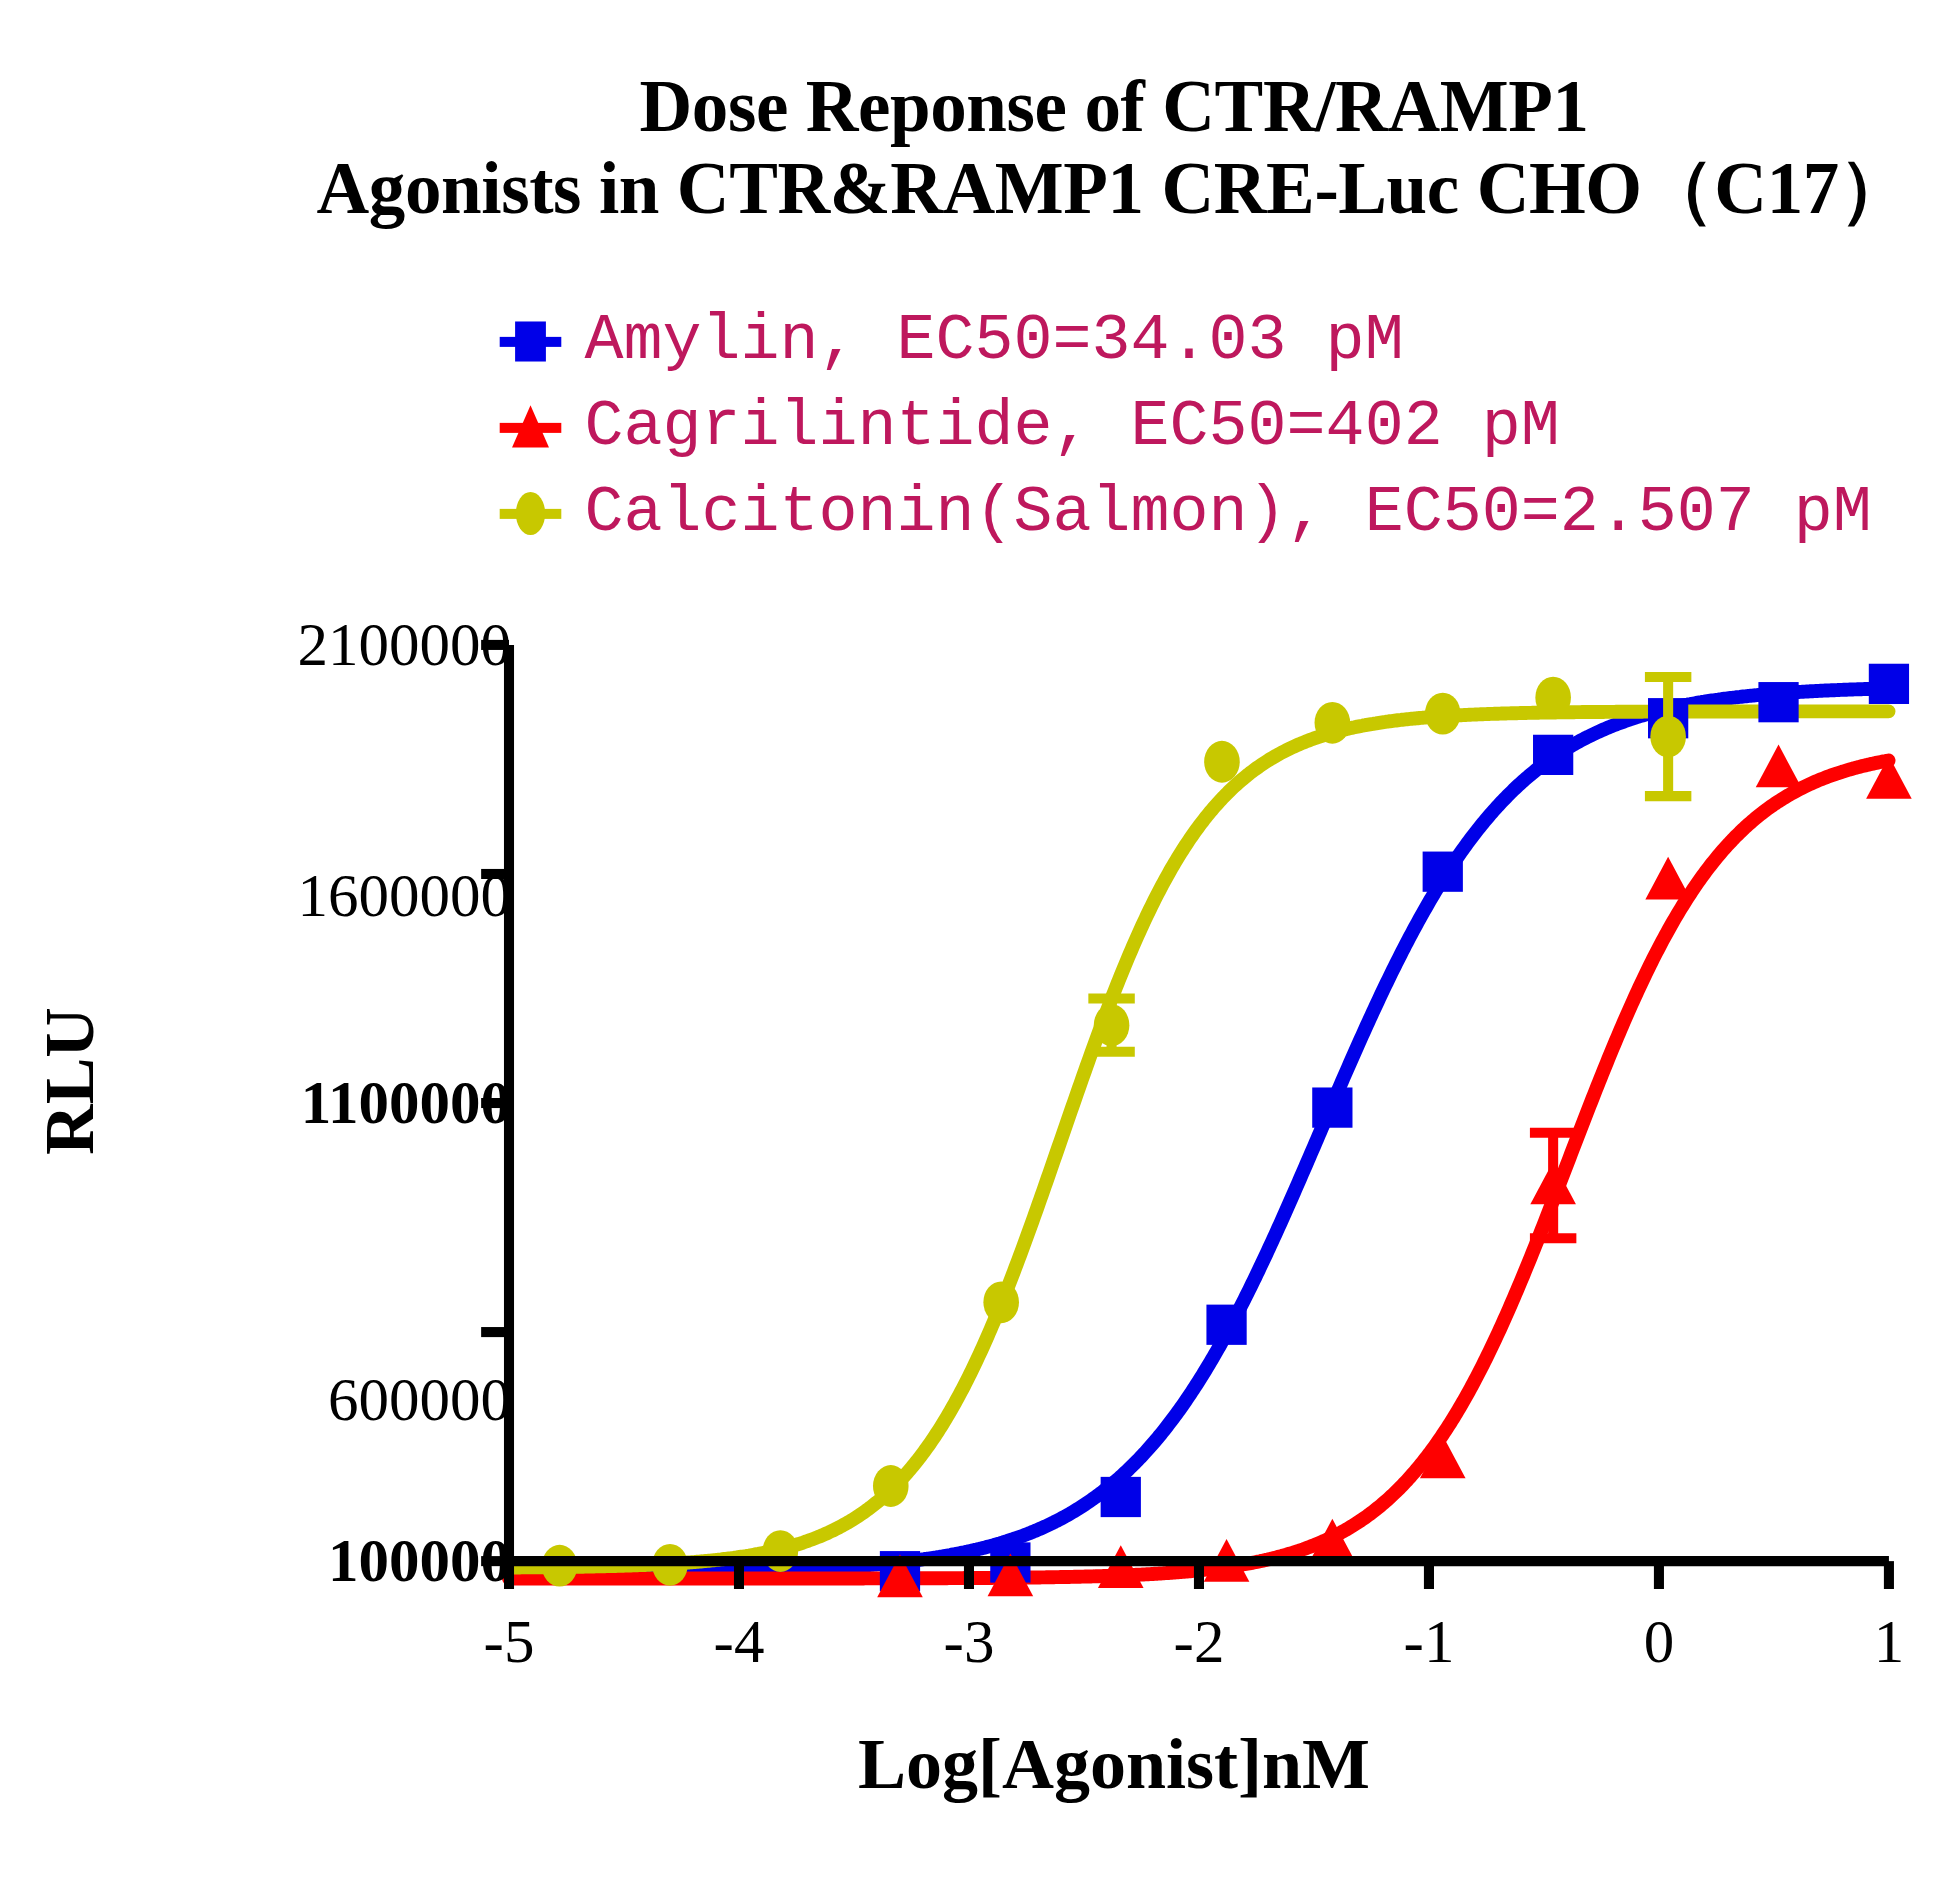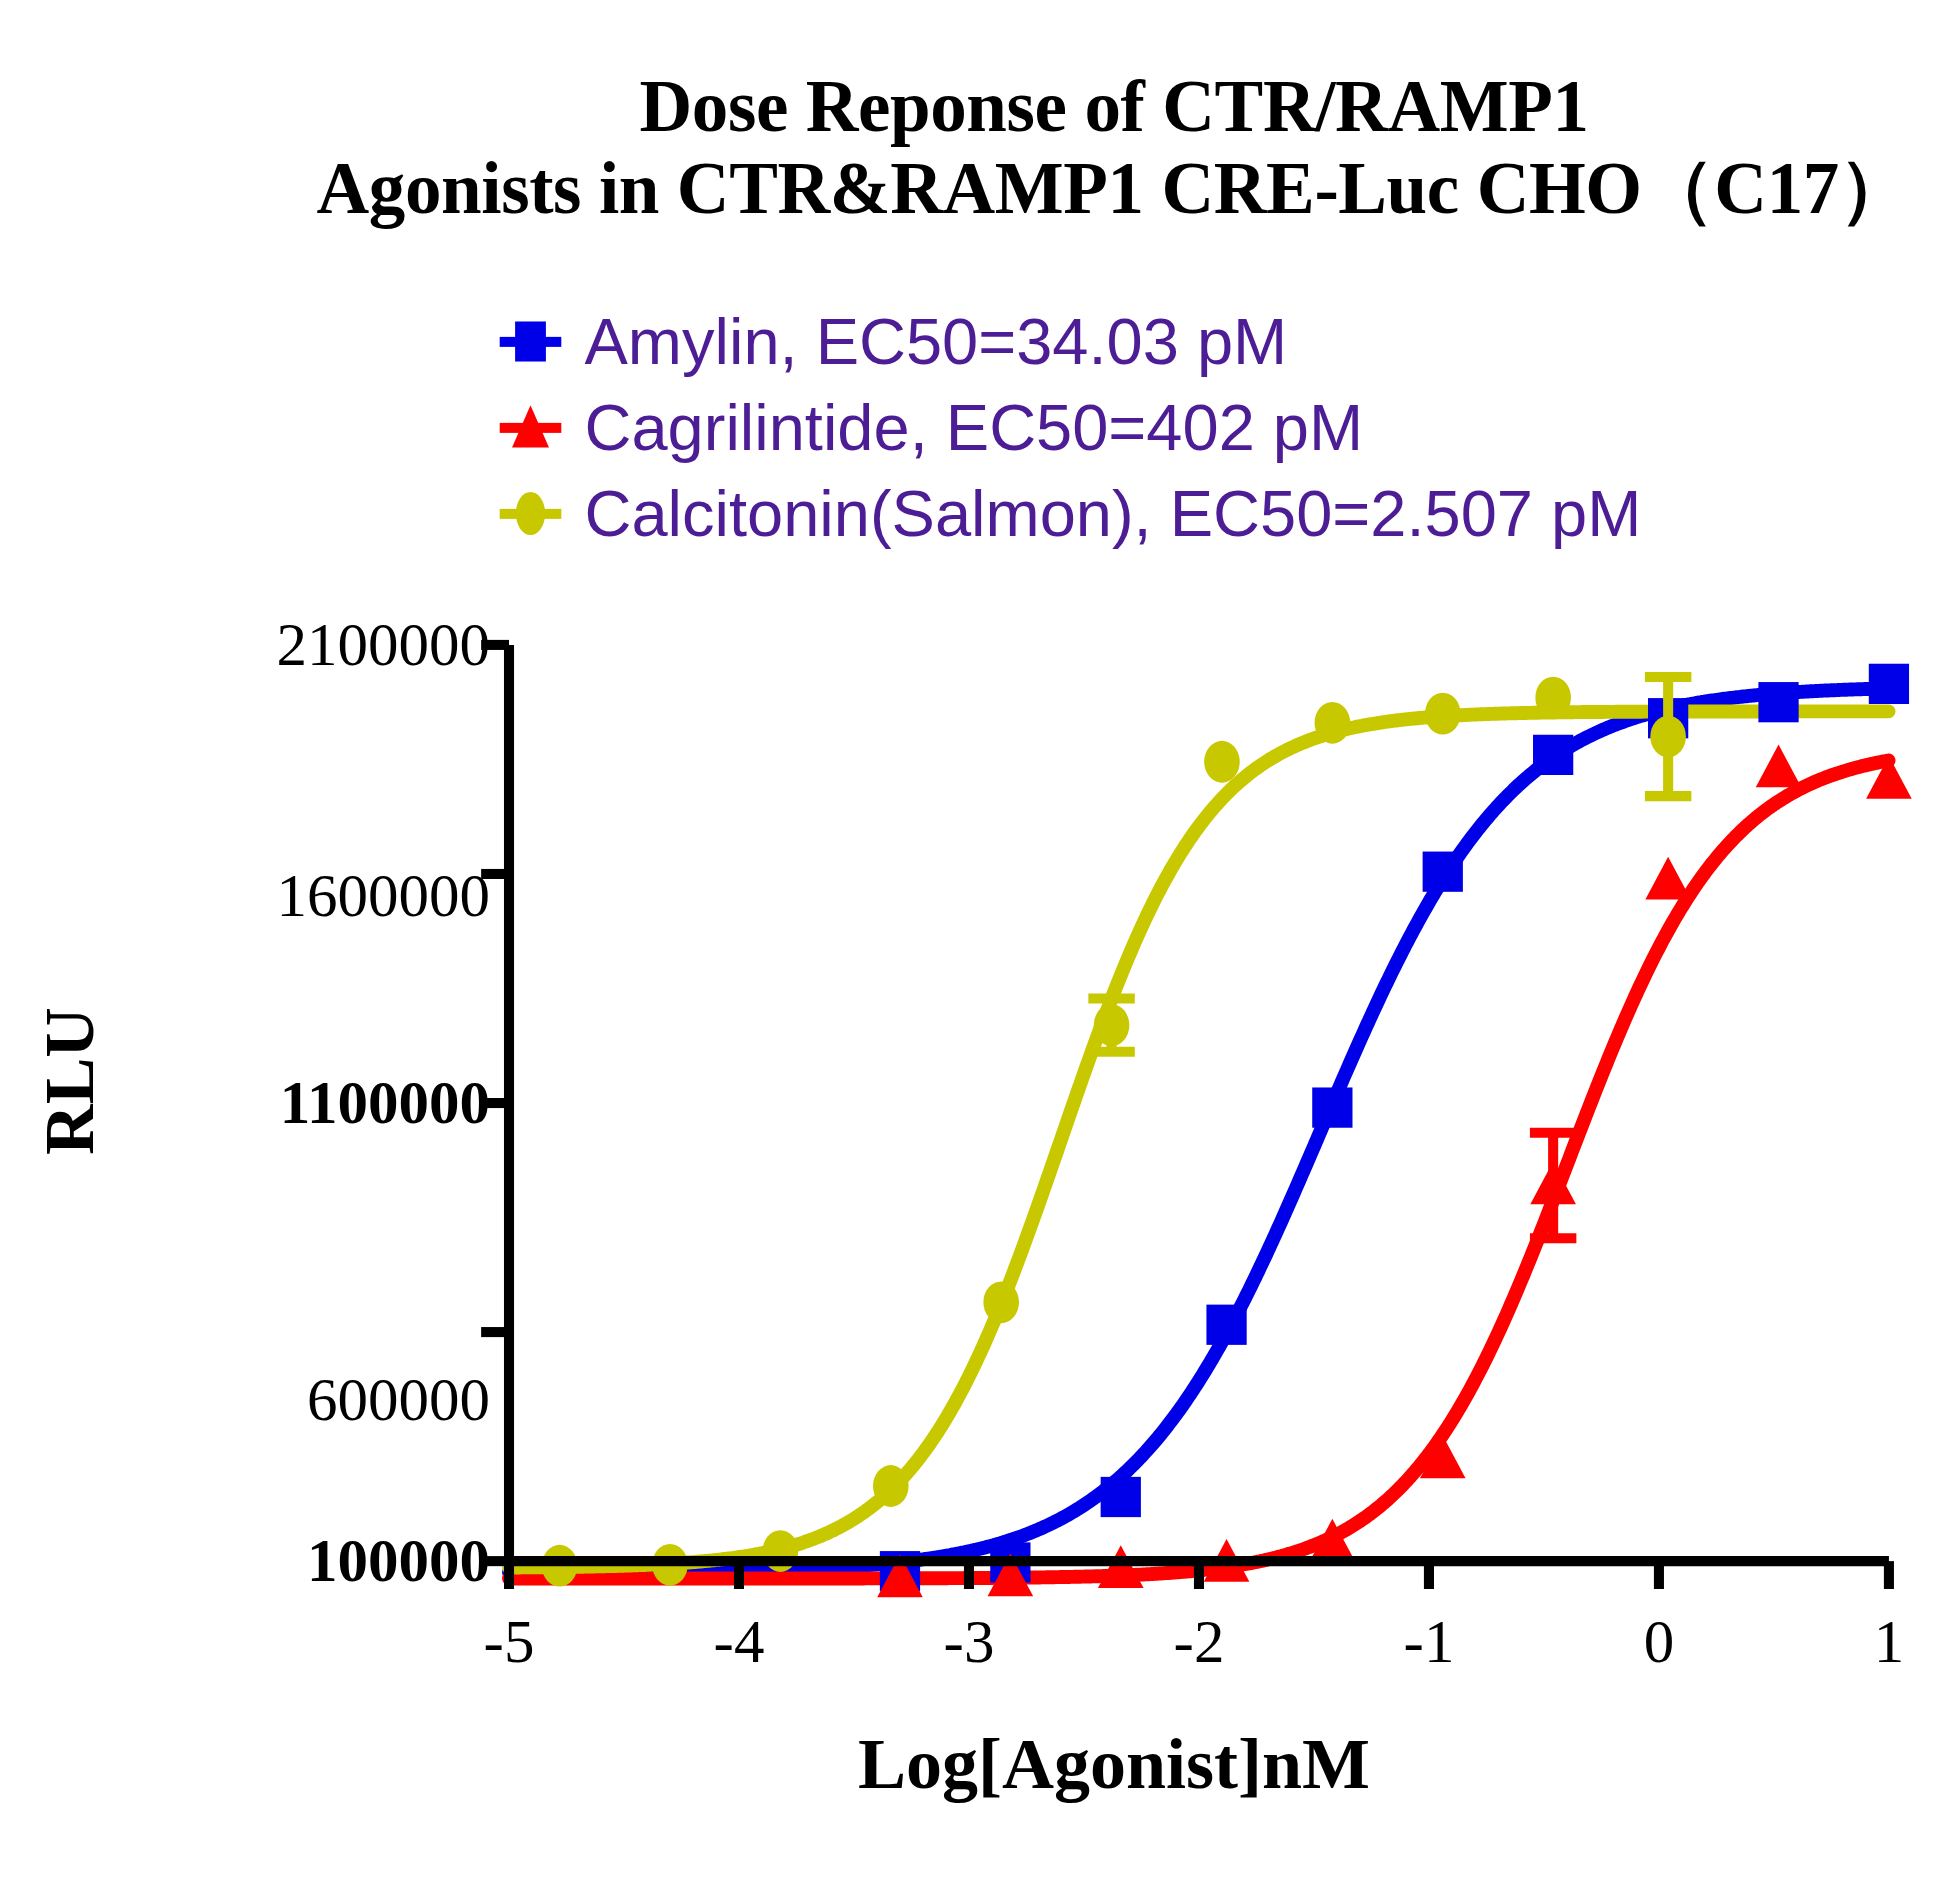--- a/index.html
+++ b/index.html
@@ -5,29 +5,29 @@
   html,body{margin:0;padding:0;background:#ffffff;}
   body{width:2228px;height:1896px;font-family:"Liberation Serif",serif;overflow:hidden;}
   #root{position:relative;width:2228px;height:1896px;background:#fff;}
 
   .title-block{position:absolute;left:0;top:66px;width:2228px;text-align:center;}
   .title-line{font-family:"Liberation Serif",serif;font-weight:bold;font-size:73px;line-height:1.12;color:#000;letter-spacing:-0.4px;white-space:nowrap;}
 
   .legend{position:absolute;left:492px;top:298px;width:1549px;}
   .legend-row{display:flex;align-items:center;height:86px;}
   .legend-mark{width:77px;display:flex;align-items:center;justify-content:center;flex:0 0 77px;}
-  .legend-label{font-family:Liberation Sans, sans-serif;font-size:65px;color:#4c1d95;white-space:nowrap;padding-left:15.5px;}
+  .legend-label{font-family:Liberation Mono, monospace;font-size:65px;color:#be185d;white-space:nowrap;padding-left:15.5px;}
 
   .axis-title-y{position:absolute;left:-66px;top:1041px;width:271px;text-align:center;
       transform:rotate(-90deg);font-family:"Liberation Serif",serif;font-weight:bold;font-size:70px;color:#000;}
   .axis-title-x{position:absolute;left:0;top:1723px;width:2228px;text-align:center;
       font-family:"Liberation Serif",serif;font-weight:bold;font-size:72px;color:#000;}
 
   .tick-y{position:absolute;right:0;transform:translateY(-50%);font-family:"Liberation Serif",serif;font-size:61px;color:#000;white-space:nowrap;}
-  .ytick-holder{position:absolute;left:0;top:0;width:490px;height:1896px;}
+  .ytick-holder{position:absolute;left:0;top:0;width:490px;height:1896px;padding-left:21px;}
   .tick-x{position:absolute;transform:translateX(-50%);font-family:"Liberation Serif",serif;font-size:61px;color:#000;}
   .xtick-holder{position:absolute;left:0;top:1607px;width:2228px;height:97px;}
 
   svg.plot{position:absolute;left:0;top:0;width:2228px;height:1896px;}
 </style>
 </head>
 <body>
 
 <div id="root">
 

